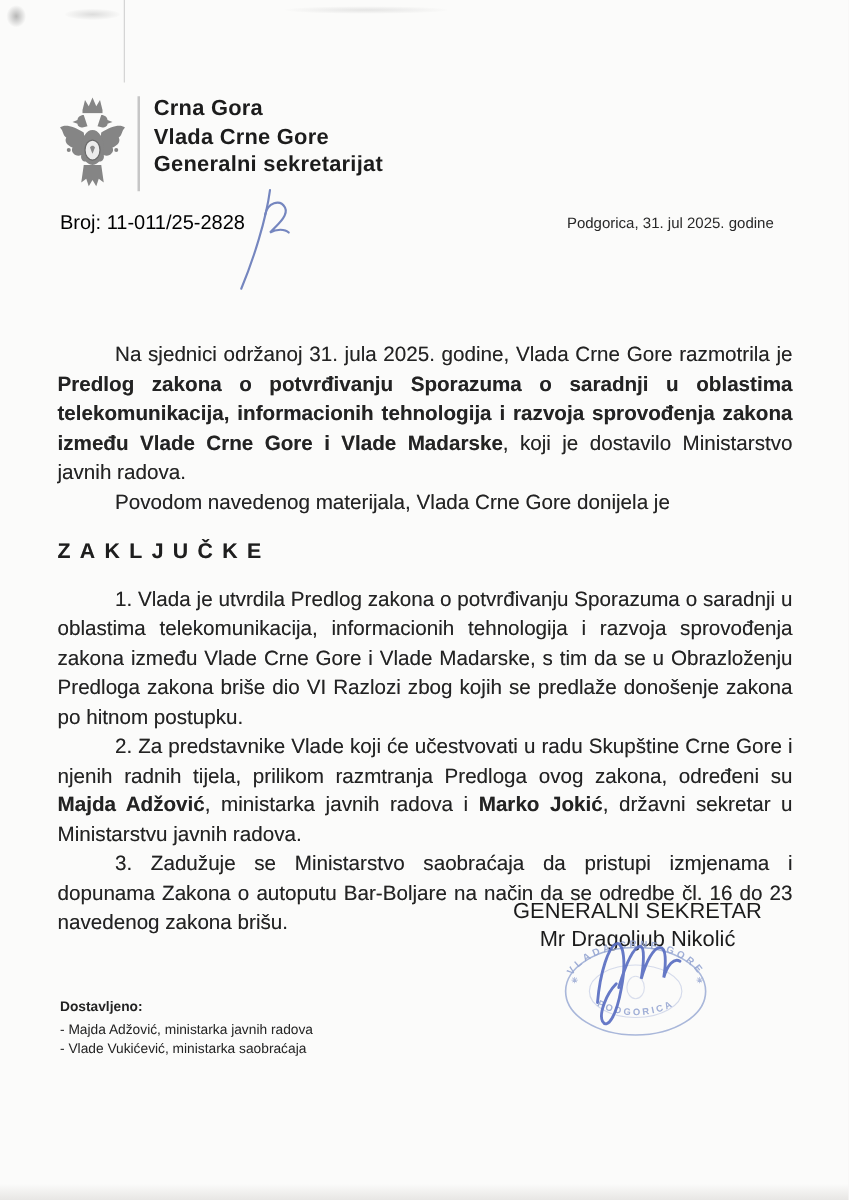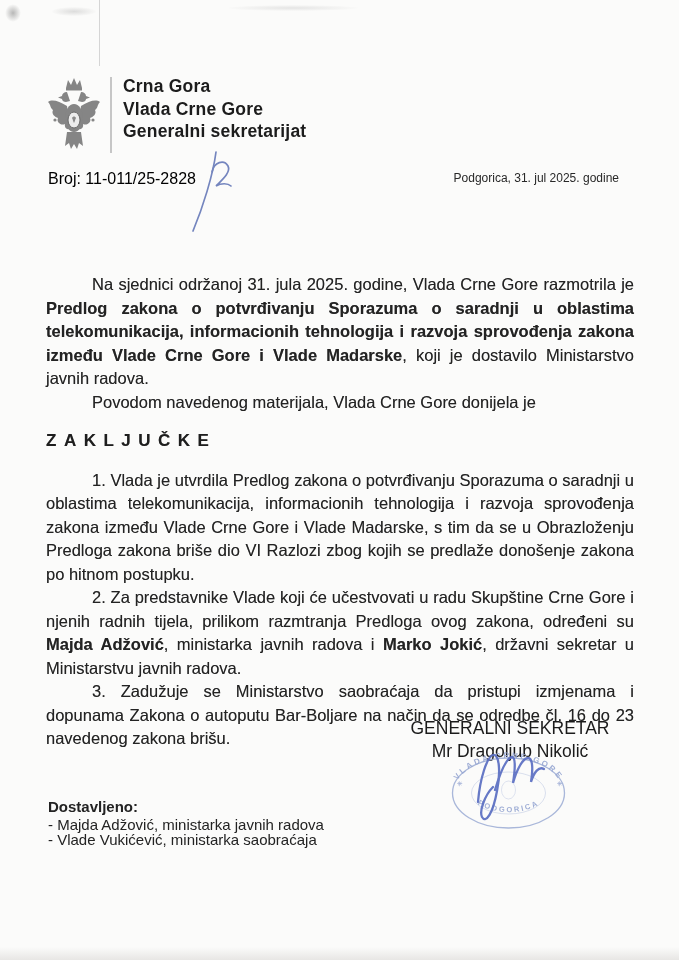--- a/index.html
+++ b/index.html
@@ -33,21 +33,21 @@
 
   
   .signature-block{position:absolute;left:398px;top:717px;width:224px;text-align:center;font-weight:normal;font-size:17.5px;line-height:22.5px;color:#1b1b1b;}
 
   
   .stamp{position:absolute;left:445px;top:750px;width:130px;height:88px;}
   .stamp text{font-family:"Liberation Sans",sans-serif;font-weight:bold;}
   .sig-scribble{position:absolute;left:460px;top:738px;width:110px;height:95px;}
 
   
-  .delivered{position:absolute;left:48px;top:799px;font-size:15px;line-height:15.5px;color:#232323;}
+  .delivered{position:absolute;left:48px;top:799px;font-size:11px;line-height:15.5px;color:#232323;}
   .delivered-label{font-weight:bold;margin-bottom:2px;}
 </style>
 </head>
 <body>
 
 <div class="page">
 
   <div class="scan-vline"></div>
   <div class="smudge smudge-a"></div>
   <div class="smudge smudge-b"></div>

